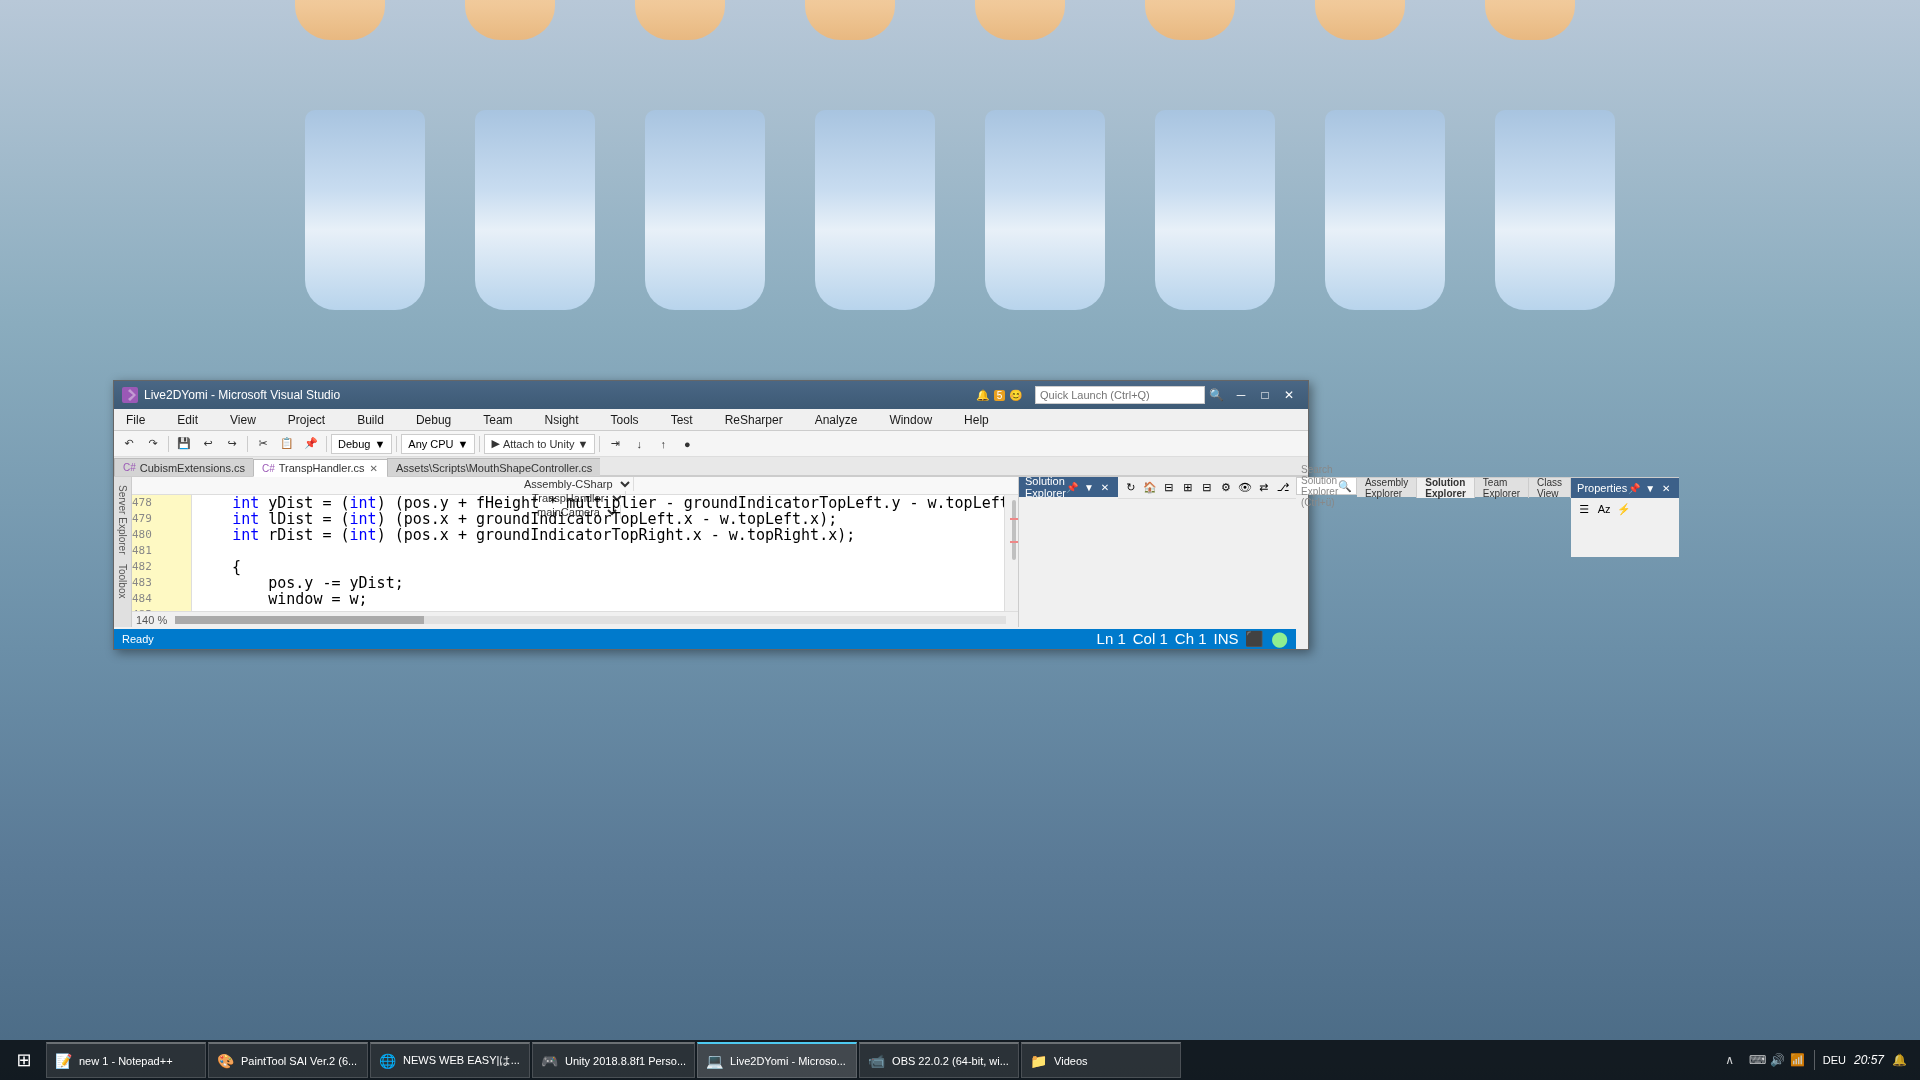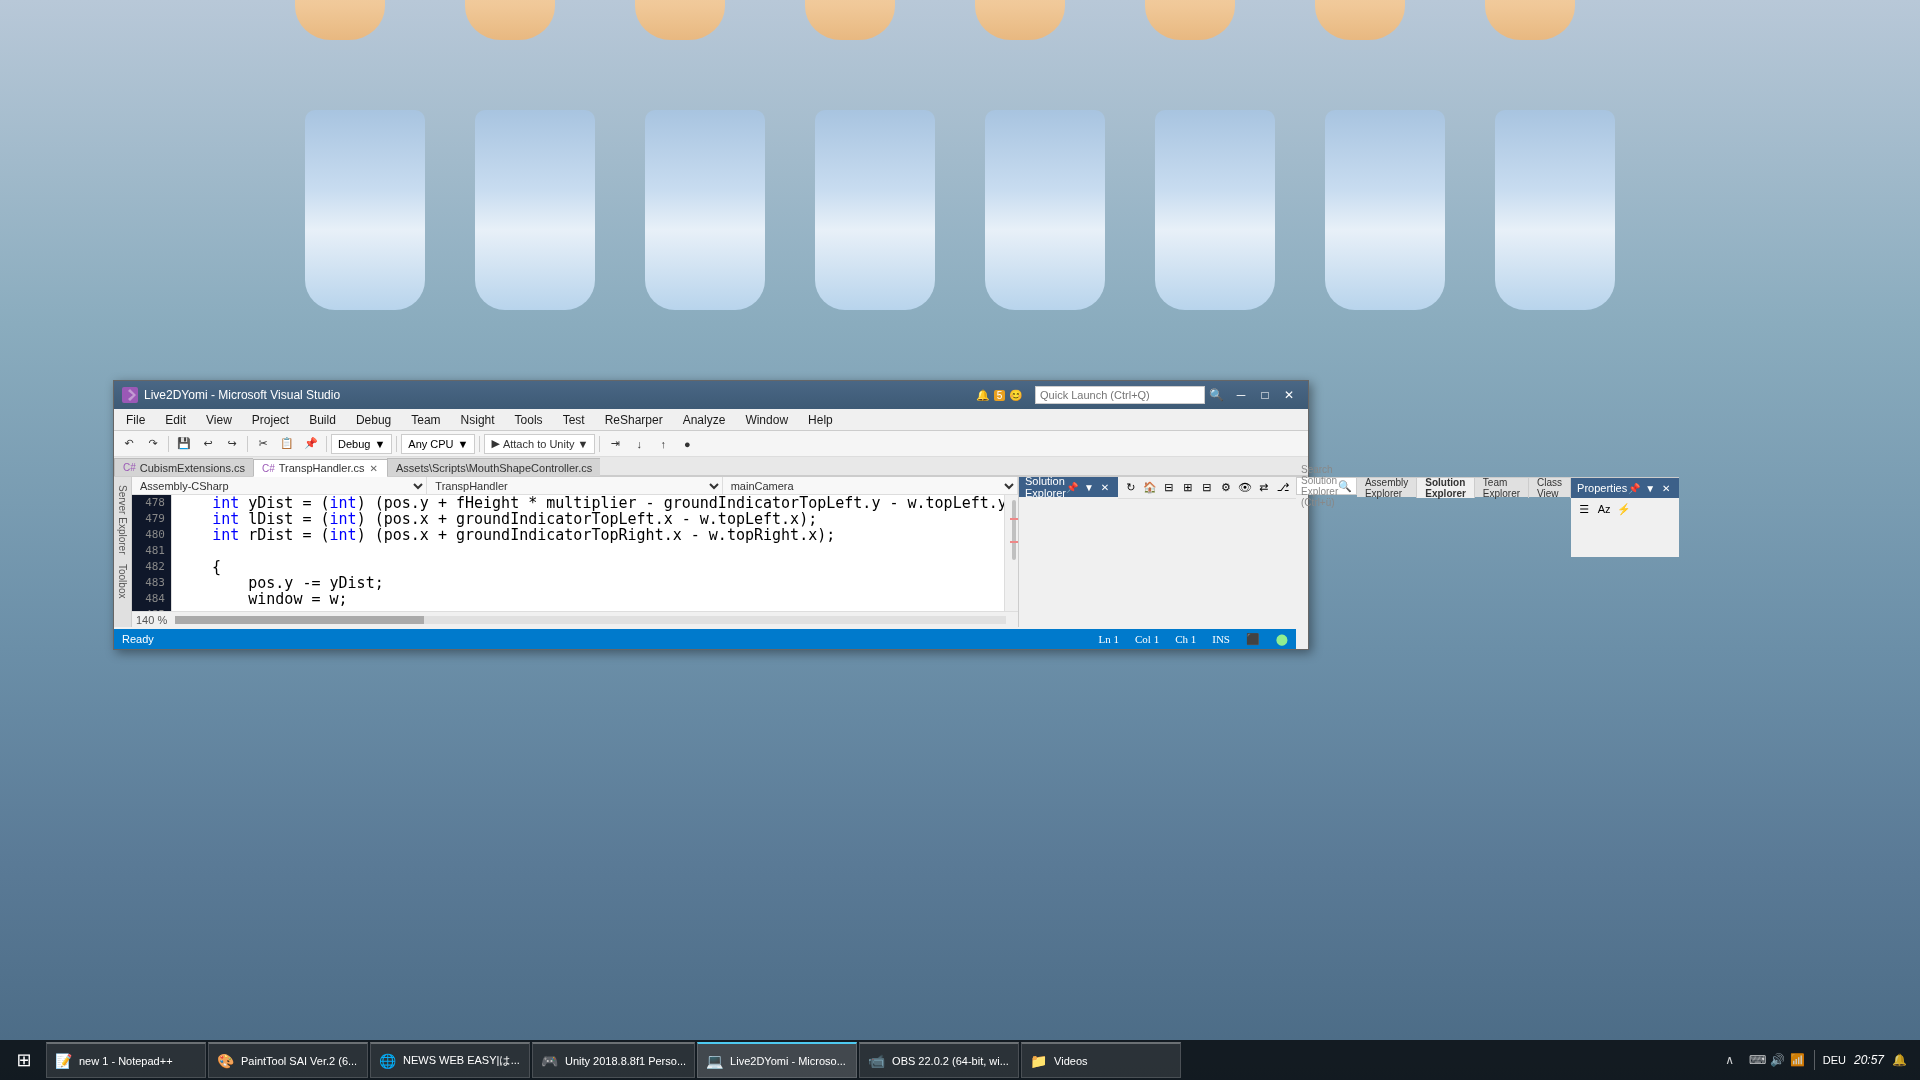--- a/index.html
+++ b/index.html
@@ -126,21 +126,21 @@
       justify-content: center;
     }
 
     
     .vs-menubar {
       height: 22px;
       background: #f0f0f0;
       display: flex;
       align-items: center;
       padding: 0 4px;
-      gap: 4px;
+      gap: 16px;
       border-bottom: 1px solid #ccc;
     }
 
     .menu-item {
       padding: 2px 8px;
       font-size: 12px;
       color: #1a1a1a;
       cursor: pointer;
     }
 
@@ -274,45 +274,46 @@
     }
 
     .code-nav-bar {
       height: 18px;
       background: #f8f8f8;
       border-bottom: 1px solid #ddd;
       display: flex;
       align-items: center;
       font-size: 11px;
       color: #333;
+      flex-direction: column;
     }
 
     .code-nav-select {
       height: 18px;
       border: none;
       background: transparent;
       font-size: 11px;
       color: #333;
       flex: 1;
       padding: 0 4px;
       border-right: 1px solid #ddd;
     }
 
     .code-lines {
       flex: 1;
       overflow: hidden;
       display: flex;
     }
 
     .line-numbers {
-      width: 40px;
-      background: #0f172a;
+      width: 60px;
+      background: #fef9c3;
       border-right: 1px solid #ddd;
       padding: 0;
-      text-align: right;
+      text-align: left;
     }
 
     .line-num {
       height: 16px;
       font-family: 'Consolas', monospace;
       font-size: 11px;
       color: #888;
       padding-right: 6px;
       line-height: 16px;
     }
@@ -499,24 +500,23 @@
       justify-content: space-between;
     }
 
     .status-left {
       color: white;
       font-size: 11px;
     }
 
     .status-right {
       display: flex;
-      gap: 16px;
-      color: white;
-      font-size: 11px;
-      font-family: Liberation Serif, serif;
+      gap: 7px;
+      color: white;
+      font-size: 15px;
     }
 
     
     .taskbar {
       position: absolute;
       bottom: 0;
       left: 0;
       right: 0;
       height: 40px;
       background: rgba(0,0,0,0.75);

